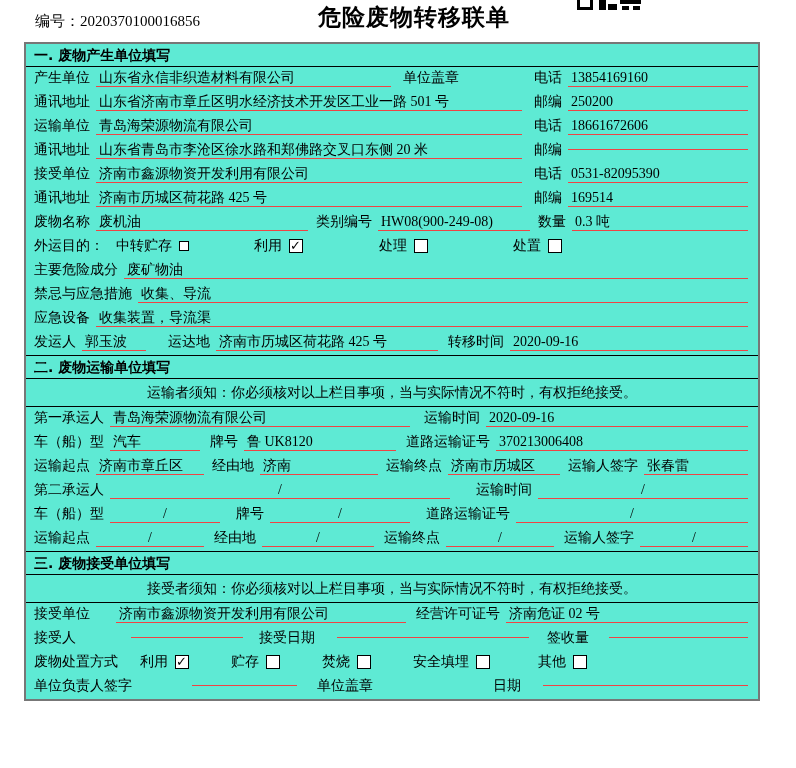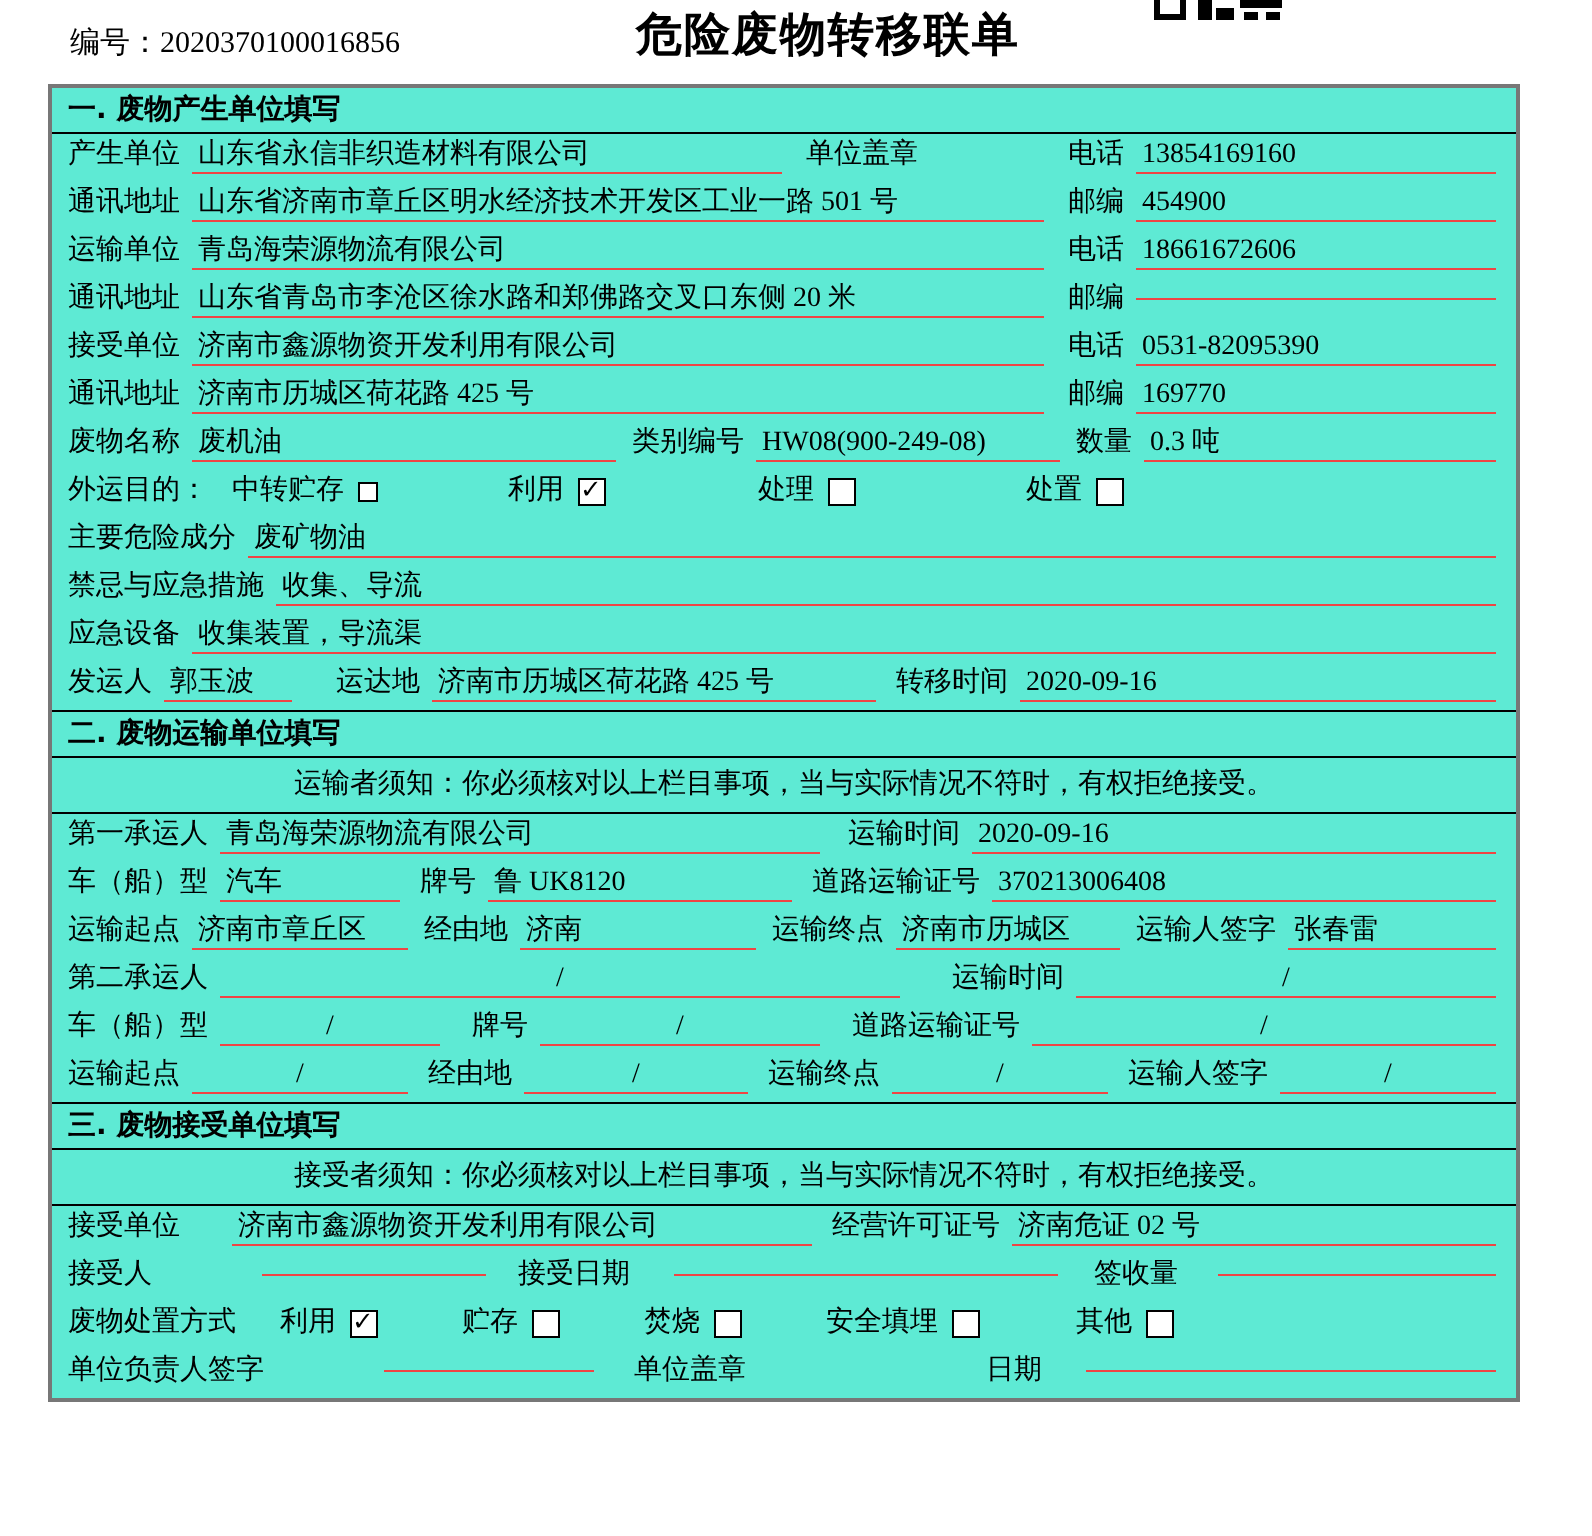--- a/index.html
+++ b/index.html
@@ -85,21 +85,21 @@
     <span class="val" style="width:295px">山东省永信非织造材料有限公司</span>
     <span class="lbl" style="margin-left:12px">单位盖章</span>
     <span class="lbl ml-auto">电话</span>
     <span class="val" style="width:180px">13854169160</span>
   </div>
 
   <div class="row">
     <span class="lbl">通讯地址</span>
     <span class="val grow" style="margin-right:12px">山东省济南市章丘区明水经济技术开发区工业一路 501 号</span>
     <span class="lbl">邮编</span>
-    <span class="val" style="width:180px">454900</span>
+    <span class="val" style="width:180px">250200</span>
   </div>
 
   <div class="row">
     <span class="lbl">运输单位</span>
     <span class="val grow" style="margin-right:12px">青岛海荣源物流有限公司</span>
     <span class="lbl">电话</span>
     <span class="val" style="width:180px">18661672606</span>
   </div>
 
   <div class="row">
@@ -113,21 +113,21 @@
     <span class="lbl">接受单位</span>
     <span class="val grow" style="margin-right:12px">济南市鑫源物资开发利用有限公司</span>
     <span class="lbl">电话</span>
     <span class="val" style="width:180px">0531-82095390</span>
   </div>
 
   <div class="row">
     <span class="lbl">通讯地址</span>
     <span class="val grow" style="margin-right:12px">济南市历城区荷花路 425 号</span>
     <span class="lbl">邮编</span>
-    <span class="val" style="width:180px">169770</span>
+    <span class="val" style="width:180px">169514</span>
   </div>
 
   <div class="row">
     <span class="lbl">废物名称</span>
     <span class="val" style="width:212px">废机油</span>
     <span class="lbl" style="margin-left:8px">类别编号</span>
     <span class="val" style="width:152px">HW08(900-249-08)</span>
     <span class="lbl" style="margin-left:8px">数量</span>
     <span class="val grow">0.3 吨</span>
   </div>

